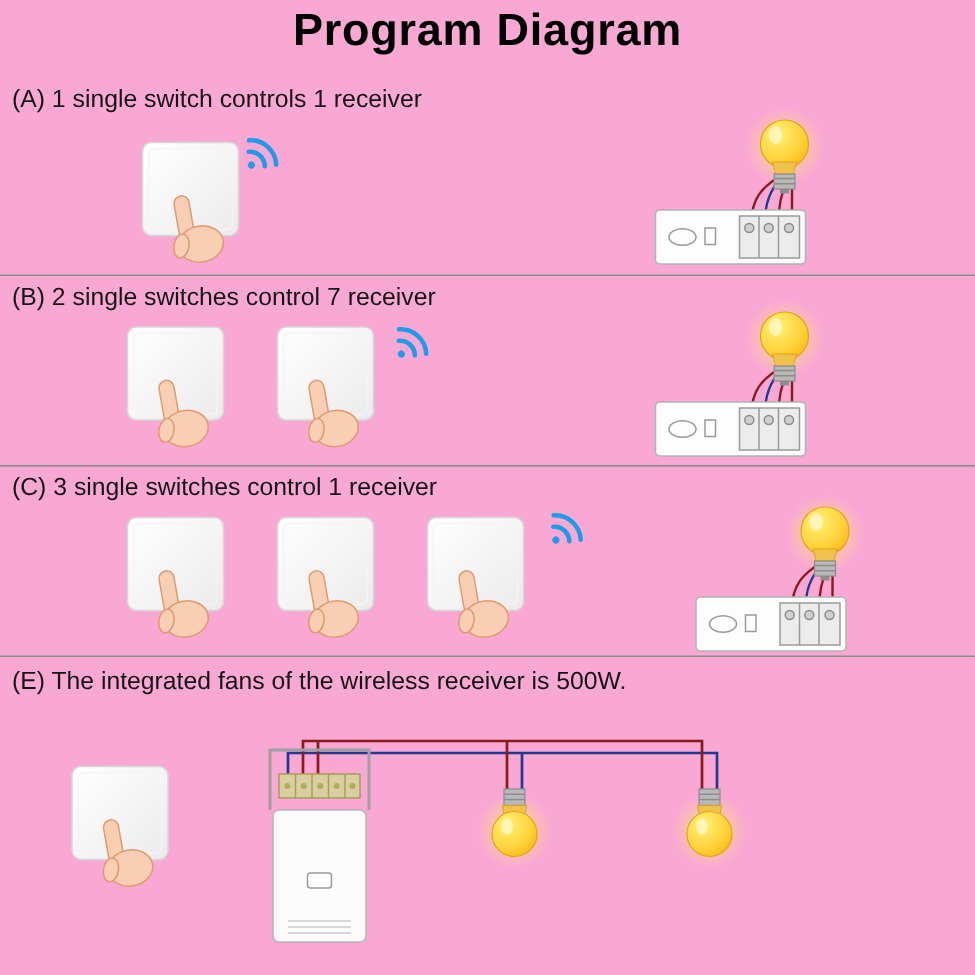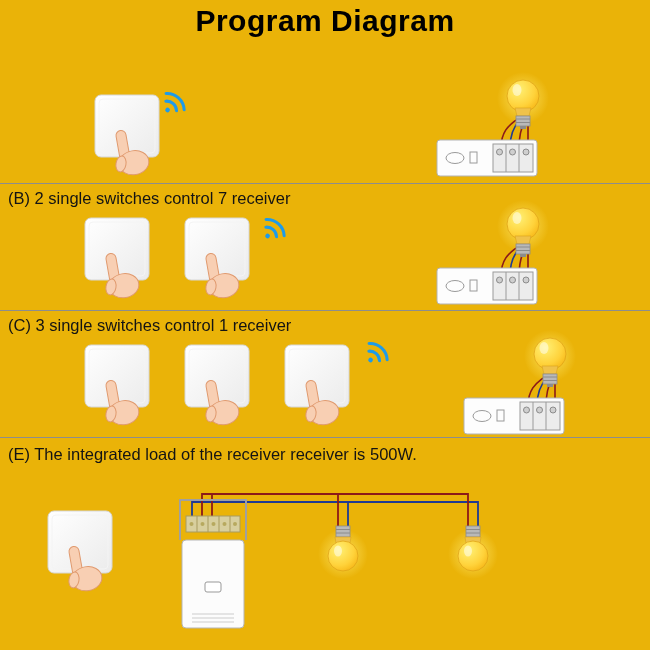--- a/index.html
+++ b/index.html
@@ -1,17 +1,17 @@
 <!DOCTYPE html>
 <html><head>
 <meta charset="utf-8">
 <style>
   html,body{margin:0;padding:0;background:#fff;}
   .page{
-    position:relative;width:650px;height:650px;background:#eab308;
+    position:relative;width:650px;height:650px;background:#f9a8d4;
     font-family:"Liberation Sans", sans-serif;color:#111;overflow:hidden;
   }
   .title{
     position:absolute;top:4px;left:0;width:650px;text-align:center;
     font-size:30px;font-weight:800;letter-spacing:0.5px;color:#000;margin:0;
   }
   .row-label{
     position:absolute;left:8px;font-size:16.5px;color:#141414;white-space:nowrap;
   }
   .divider{
@@ -43,20 +43,21 @@
       </radialGradient>
       <radialGradient id="gGlow" cx="0.5" cy="0.5" r="0.5">
         <stop offset="0" stop-color="#ffe96e" stop-opacity="0.85"></stop>
         <stop offset="1" stop-color="#ffe96e" stop-opacity="0"></stop>
       </radialGradient>
     </defs>
   </svg>
 
   <h1 class="title">Program Diagram</h1>
 
+  <div class="row-label" style="top:57px">(A) 1 single switch controls 1 receiver</div>
 
   <div class="abs" style="left:92px;top:92px">
     <svg viewBox="0 0 70 88" width="70" height="88">
       <rect x="3" y="3" width="64" height="62" rx="6" fill="url(#gPanel)" stroke="#d7d7d7"></rect>
       <rect x="7" y="7" width="56" height="54" rx="4" fill="none" stroke="#f4f4f4"></rect>
       <g transform="rotate(-10 34 66)">
         <rect x="28" y="38" width="10" height="30" rx="5" fill="#f8cfb3" stroke="#e09a6f"></rect>
         <ellipse cx="41" cy="72" rx="15" ry="12" fill="#f8cfb3" stroke="#e09a6f"></ellipse>
         <ellipse cx="28" cy="71" rx="5" ry="8" fill="#f8cfb3" stroke="#e09a6f" transform="rotate(20 28 71)"></ellipse>
       </g>
@@ -252,21 +253,21 @@
         <line x1="84" y1="72" x2="84" y2="100" stroke="#9a9a9a"></line>
         <circle cx="64.5" cy="80" r="3" fill="#cfcfcf" stroke="#8c8c8c"></circle>
         <circle cx="77.5" cy="80" r="3" fill="#cfcfcf" stroke="#8c8c8c"></circle>
         <circle cx="91" cy="80" r="3" fill="#cfcfcf" stroke="#8c8c8c"></circle>
       </g>
     </svg>
   </div>
 
   <div class="divider" style="top:437px"></div>
 
-  <div class="row-label" style="top:445px">(E) The integrated load of the receiver receiver is 500W.</div>
+  <div class="row-label" style="top:445px">(E) The integrated fans of the wireless receiver is 500W.</div>
 
   <div class="abs" style="left:45px;top:508px">
     <svg viewBox="0 0 70 88" width="70" height="88">
       <rect x="3" y="3" width="64" height="62" rx="6" fill="url(#gPanel)" stroke="#d7d7d7"></rect>
       <rect x="7" y="7" width="56" height="54" rx="4" fill="none" stroke="#f4f4f4"></rect>
       <g transform="rotate(-10 34 66)">
         <rect x="28" y="38" width="10" height="30" rx="5" fill="#f8cfb3" stroke="#e09a6f"></rect>
         <ellipse cx="41" cy="72" rx="15" ry="12" fill="#f8cfb3" stroke="#e09a6f"></ellipse>
         <ellipse cx="28" cy="71" rx="5" ry="8" fill="#f8cfb3" stroke="#e09a6f" transform="rotate(20 28 71)"></ellipse>
       </g>

